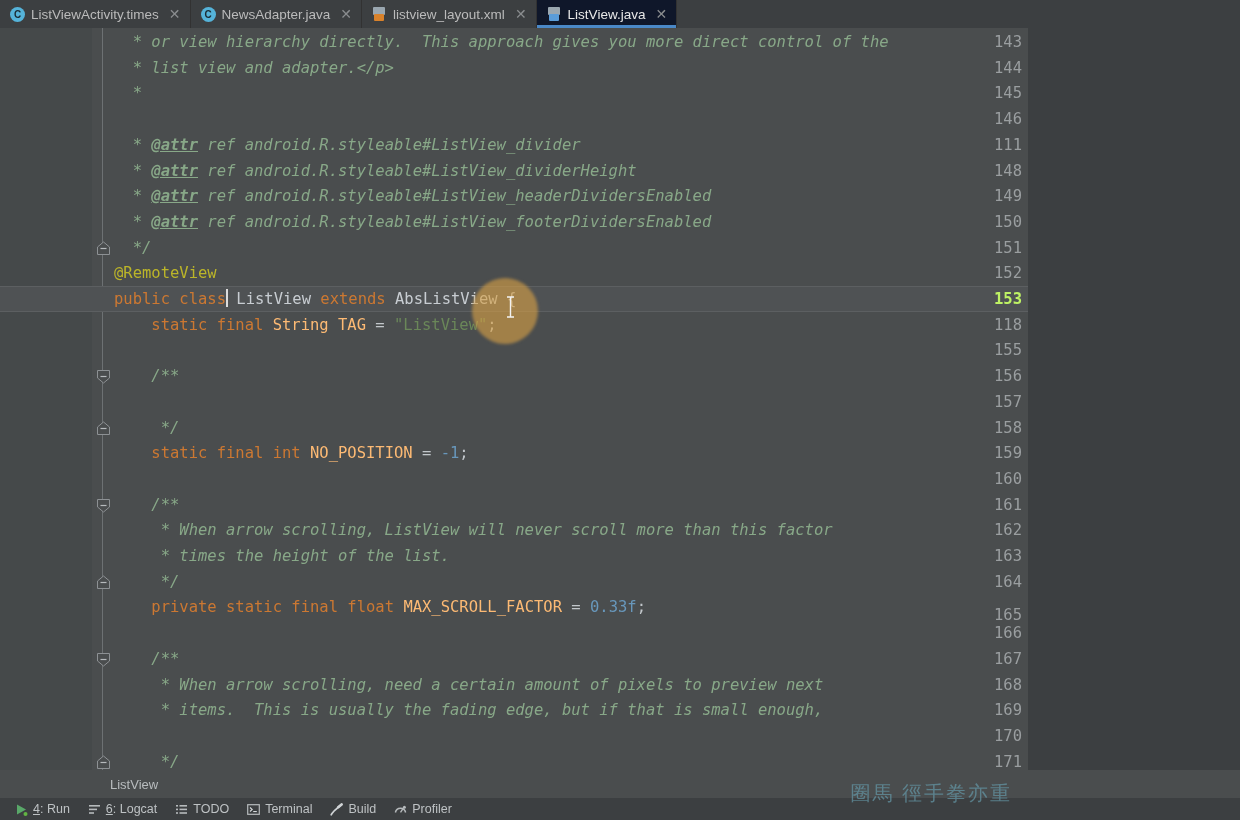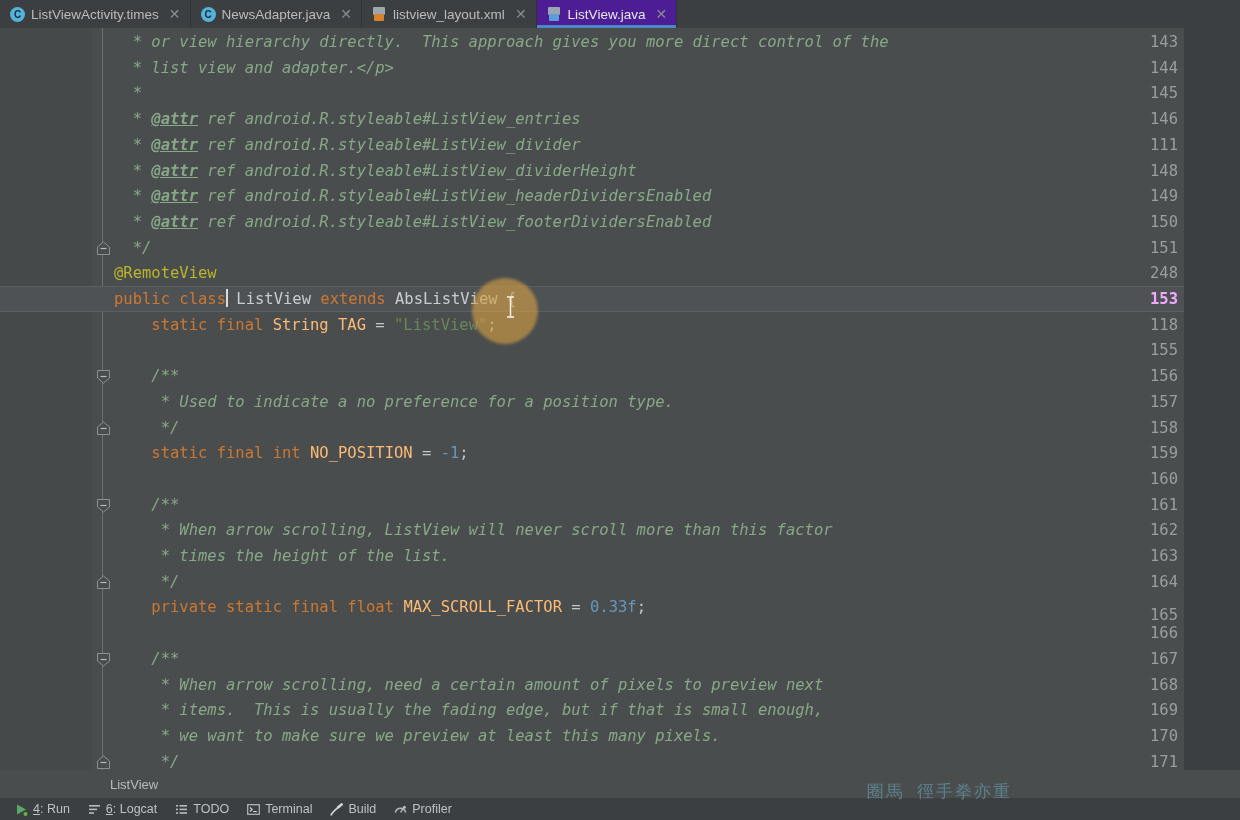--- a/index.html
+++ b/index.html
@@ -31,21 +31,21 @@
   }
   .tab {
     display: flex; align-items: center; gap: 6px;
     padding: 0 9px 0 10px;
     font-size: 13.5px; color: #bbbbbb;
     position: relative;
     border-right: 1px solid #323232;
     background: transparent;
     white-space: nowrap;
   }
-  .tab.active { background: #4c1d95; color: #e8e8e8; }
+  .tab.active { background: #0f172a; color: #e8e8e8; }
   .tab.active::after {
     content: ""; position: absolute; left: 0; right: 0; bottom: 0; height: 3px;
     background: #4a88c7;
   }
   .tab-close {
     font-size: 14px; color: #8a8d8f; margin-left: 4px; line-height: 1;
     font-family: "DejaVu Sans", sans-serif;
   }
   .ic { width: 15px; height: 15px; flex: 0 0 15px; position: relative; display: inline-block; }
   .ic-java-class {
@@ -64,21 +64,21 @@
     content: ""; position: absolute; left: 2px; top: 7px; width: 10px; height: 7px;
     background: #d9822b; border-radius: 1px;
   }
   .ic-javafile::after {
     content: ""; position: absolute; left: 2px; top: 7px; width: 10px; height: 7px;
     background: #5b9dd9; border-radius: 1px;
   }
 
   
   .editor {
-    position: absolute; left: 0; top: 28px; width: 1184px; height: 742px;
+    position: absolute; left: 0; top: 28px; width: 1028px; height: 742px;
     background: #4a4d4e;
     overflow: hidden;
   }
   .gutter {
     position: absolute; left: 0; top: 0; width: 92px; height: 100%;
     background: #45494a;
   }
   .fold-col {
     position: absolute; left: 92px; top: 0; width: 22px; height: 100%;
     background: #4a4d4e;
@@ -93,21 +93,21 @@
 
   .row {
     position: relative; height: 25.7px; line-height: 25.7px;
     font-family: "DejaVu Sans Mono", monospace; font-size: 15.5px;
     white-space: pre;
   }
   .lineno {
     position: absolute; right: 6px; width: 86px; text-align: right;
     color: #9a9ea0; font-family: "DejaVu Sans Mono", monospace; font-size: 15.5px;
   }
-  .lineno.cur { color: #f0abfc; font-weight: bold; }
+  .lineno.cur { color: #bef264; font-weight: bold; }
   .row-hl {
     position: absolute; left: 0; width: 1240px; height: 25.7px;
     background: #4f5254;
     border-top: 1px solid #5c5f61; border-bottom: 1px solid #5c5f61;
   }
 
   
   .fm { position: absolute; left: 3px; width: 15px; height: 15px; }
   .fm svg { display: block; }
 
@@ -145,22 +145,22 @@
   .breadcrumb {
     position: absolute; left: 0; top: 770px; width: 1240px; height: 28px;
     background: #4a4d4e;
     display: flex; align-items: center;
   }
   .breadcrumb .crumb {
     margin-left: 110px; font-size: 13px; color: #b8bcbe;
   }
   .wm-bottom {
     position: absolute; right: 228px; top: 780px;
-    font-family: Liberation Mono, monospace;
-    font-size: 17px; letter-spacing: 2px;
+    font-family: Liberation Sans, sans-serif;
+    font-size: 20px; letter-spacing: 2px;
     color: rgba(100,150,165,0.72);
     white-space: nowrap; pointer-events: none; z-index: 4;
   }
 
   
   .statusbar {
     position: absolute; left: 0; top: 798px; width: 1240px; height: 22px;
     background: #3c3f41;
     display: flex; align-items: center; gap: 0px;
     padding-left: 6px;
@@ -207,59 +207,56 @@
 
   <div class="editor">
     <div class="gutter"></div>
     <div class="fold-col">
       <div class="fold-line"></div>
     </div>
     <div class="code-area" id="code-area">
         <div class="row" style="position: absolute; top: 2px; left: 0px;"><span class="cmt">  * </span><span class="cmt">or view hierarchy directly.  This approach gives you more direct control of the</span></div>
         <div class="row" style="position: absolute; top: 27.7px; left: 0px;"><span class="cmt">  * list view and adapter.&lt;/p&gt;</span></div>
         <div class="row" style="position: absolute; top: 53.4px; left: 0px;"><span class="cmt">  *</span></div>
-        <div class="row" style="position: absolute; top: 79.1px; left: 0px;"><span class="cmt">  * </span><span class="cmt-tag">@attr</span><span class="cmt"> ref android.R.styleable#ListView_entries</span></div>
         <div class="row" style="position: absolute; top: 104.8px; left: 0px;"><span class="cmt">  * </span><span class="cmt-tag">@attr</span><span class="cmt"> ref android.R.styleable#ListView_divider</span></div>
         <div class="row" style="position: absolute; top: 130.5px; left: 0px;"><span class="cmt">  * </span><span class="cmt-tag">@attr</span><span class="cmt"> ref android.R.styleable#ListView_dividerHeight</span></div>
         <div class="row" style="position: absolute; top: 156.2px; left: 0px;"><span class="cmt">  * </span><span class="cmt-tag">@attr</span><span class="cmt"> ref android.R.styleable#ListView_headerDividersEnabled</span></div>
         <div class="row" style="position: absolute; top: 181.9px; left: 0px;"><span class="cmt">  * </span><span class="cmt-tag">@attr</span><span class="cmt"> ref android.R.styleable#ListView_footerDividersEnabled</span></div>
         <div class="row" style="position: absolute; top: 207.6px; left: 0px;"><span class="cmt">  */</span></div>
         <div class="row" style="position: absolute; top: 233.3px; left: 0px;"><span class="ann">@RemoteView</span></div>
         <div class="row-hl" style="top: 258px; left: -114px;"></div>
         <div class="row" style="position: absolute; top: 259px; left: 0px;"><span class="kw">public</span><span class="plain"> </span><span class="kw">class</span><span class="caret"></span><span class="plain"> </span><span class="cls">ListView</span><span class="plain"> </span><span class="kw">extends</span><span class="plain"> </span><span class="cls">AbsListView</span><span class="plain"> {</span></div>
         <div class="row" style="position: absolute; top: 284.7px; left: 0px;"><span class="plain">    </span><span class="kw">static</span><span class="plain"> </span><span class="kw">final</span><span class="plain"> </span><span class="const">String</span><span class="plain"> </span><span class="const">TAG</span><span class="plain"> = </span><span class="str">"ListView"</span><span class="plain">;</span></div>
         <div class="row" style="position: absolute; top: 310.4px; left: 0px;"><span class="plain"></span></div>
         <div class="row" style="position: absolute; top: 336.1px; left: 0px;"><span class="cmt">    /**</span></div>
-        <div class="row" style="position: absolute; top: 361.8px; left: 0px;"><span class="cmt">     * Used to indicate a no preference for a position type.</span></div>
         <div class="row" style="position: absolute; top: 387.5px; left: 0px;"><span class="cmt">     */</span></div>
         <div class="row" style="position: absolute; top: 413.2px; left: 0px;"><span class="plain">    </span><span class="kw">static</span><span class="plain"> </span><span class="kw">final</span><span class="plain"> </span><span class="kw">int</span><span class="plain"> </span><span class="const">NO_POSITION</span><span class="plain"> = </span><span class="num">-1</span><span class="plain">;</span></div>
         <div class="row" style="position: absolute; top: 438.9px; left: 0px;"><span class="plain"></span></div>
         <div class="row" style="position: absolute; top: 464.6px; left: 0px;"><span class="cmt">    /**</span></div>
         <div class="row" style="position: absolute; top: 490.3px; left: 0px;"><span class="cmt">     * When arrow scrolling, ListView will never scroll more than this factor</span></div>
         <div class="row" style="position: absolute; top: 516px; left: 0px;"><span class="cmt">     * times the height of the list.</span></div>
         <div class="row" style="position: absolute; top: 541.7px; left: 0px;"><span class="cmt">     */</span></div>
         <div class="row" style="position: absolute; top: 567.4px; left: 0px;"><span class="plain">    </span><span class="kw">private</span><span class="plain"> </span><span class="kw">static</span><span class="plain"> </span><span class="kw">final</span><span class="plain"> </span><span class="kw">float</span><span class="plain"> </span><span class="const">MAX_SCROLL_FACTOR</span><span class="plain"> = </span><span class="num">0.33f</span><span class="plain">;</span></div>
         <div class="row" style="position: absolute; top: 593.1px; left: 0px;"><span class="plain"></span></div>
         <div class="row" style="position: absolute; top: 618.8px; left: 0px;"><span class="cmt">    /**</span></div>
         <div class="row" style="position: absolute; top: 644.5px; left: 0px; text-align: center;"><span class="cmt">     * When arrow scrolling, need a certain amount of pixels to preview next</span></div>
         <div class="row" style="position: absolute; top: 670.2px; left: 0px;"><span class="cmt">     * items.  This is usually the fading edge, but if that is small enough,</span></div>
-        <div class="row" style="position: absolute; top: 695.9px; left: 0px;"><span class="cmt">     * we want to make sure we preview at least this many pixels.</span></div>
         <div class="row" style="position: absolute; top: 721.6px; left: 0px;"><span class="cmt">     */</span></div>
       </div>
     <div id="gutter-nums">
         <div class="lineno" style="position: absolute; top: 2px; line-height: 25.7px;">143</div>
         <div class="lineno" style="position: absolute; top: 27.7px; line-height: 25.7px;">144</div>
         <div class="lineno" style="position: absolute; top: 53.4px; line-height: 25.7px;">145</div>
         <div class="lineno" style="position: absolute; top: 79.1px; line-height: 25.7px;">146</div>
         <div class="lineno" style="position: absolute; top: 104.8px; line-height: 25.7px;">111</div>
         <div class="lineno" style="position: absolute; top: 130.5px; line-height: 25.7px;">148</div>
         <div class="lineno" style="position: absolute; top: 156.2px; line-height: 25.7px;">149</div>
         <div class="lineno" style="position: absolute; top: 181.9px; line-height: 25.7px;">150</div>
         <div class="lineno" style="position: absolute; top: 207.6px; line-height: 25.7px;">151</div>
-        <div class="lineno" style="position: absolute; top: 233.3px; line-height: 25.7px;">248</div>
+        <div class="lineno" style="position: absolute; top: 233.3px; line-height: 25.7px;">152</div>
         <div class="lineno cur" style="position: absolute; top: 259px; line-height: 25.7px;">153</div>
         <div class="lineno" style="position: absolute; top: 284.7px; line-height: 25.7px;">118</div>
         <div class="lineno" style="position: absolute; top: 310.4px; line-height: 25.7px;">155</div>
         <div class="lineno" style="position: absolute; top: 336.1px; line-height: 25.7px;">156</div>
         <div class="lineno" style="position: absolute; top: 361.8px; line-height: 25.7px;">157</div>
         <div class="lineno" style="position: absolute; top: 387.5px; line-height: 25.7px;">158</div>
         <div class="lineno" style="position: absolute; top: 413.2px; line-height: 25.7px;">159</div>
         <div class="lineno" style="position: absolute; top: 438.9px; line-height: 25.7px;">160</div>
         <div class="lineno" style="position: absolute; top: 464.6px; line-height: 25.7px;">161</div>
         <div class="lineno" style="position: absolute; top: 490.3px; line-height: 25.7px;">162</div>

